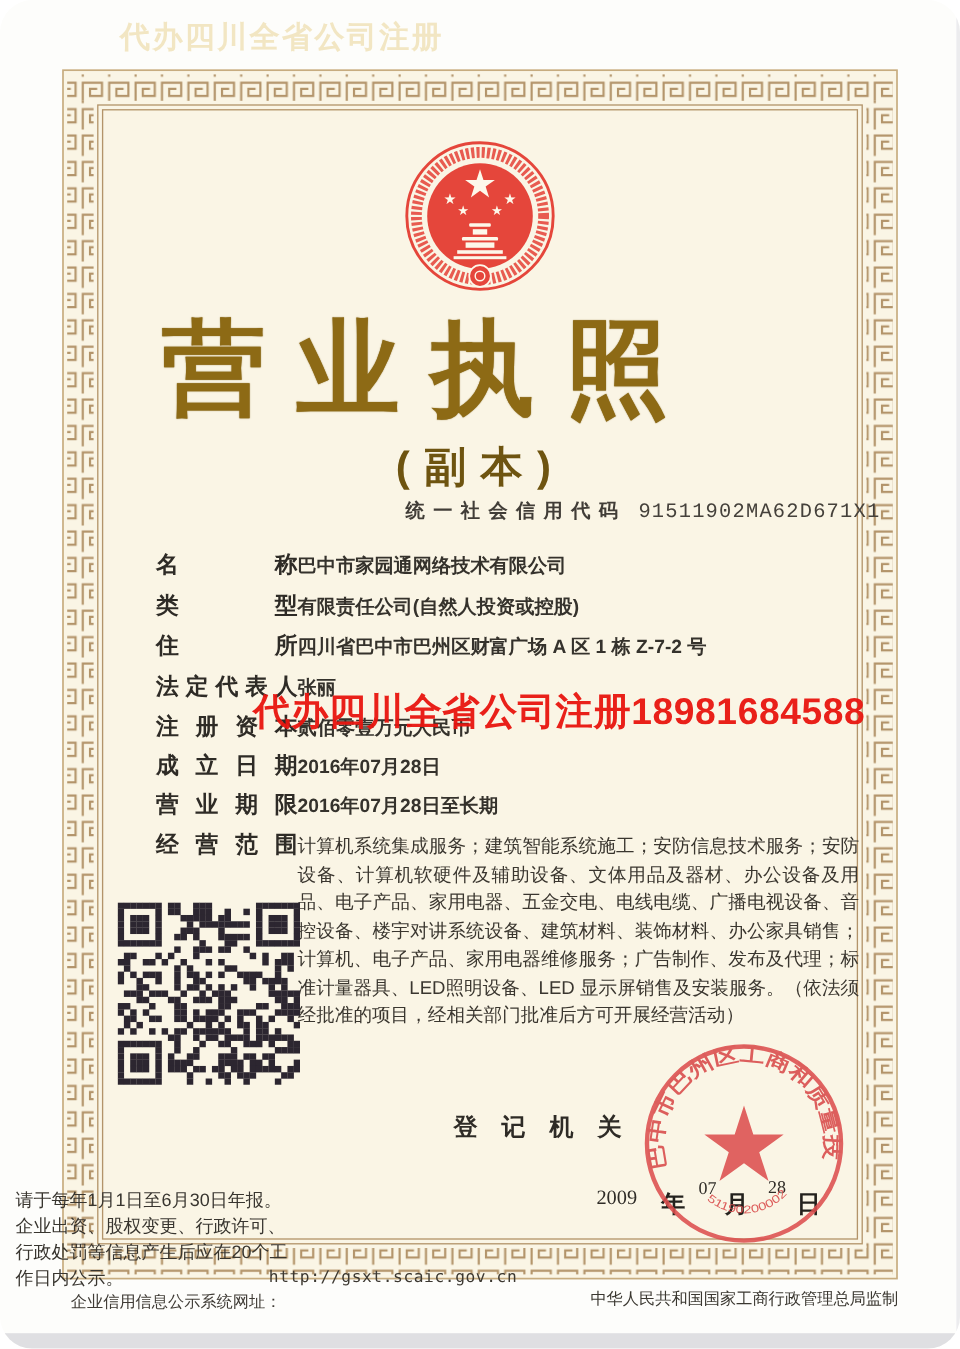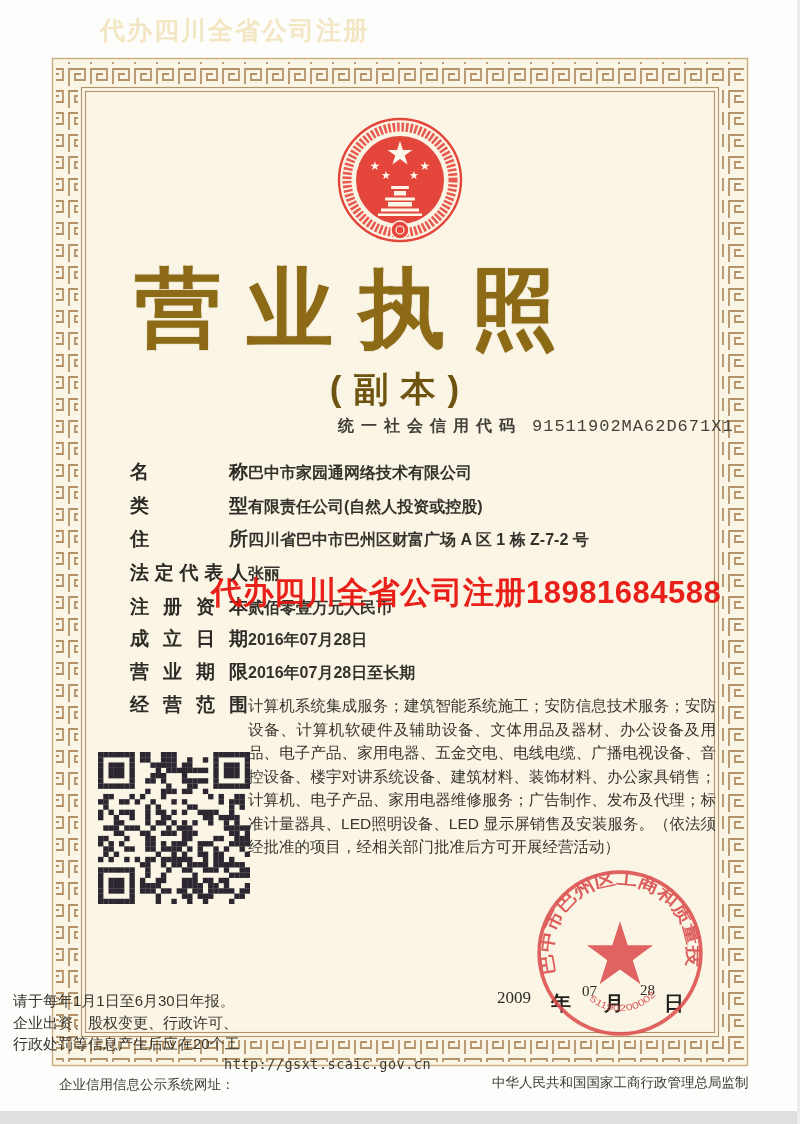--- a/index.html
+++ b/index.html
@@ -1,17 +1,17 @@
 <!DOCTYPE html>
 <html><head>
 <meta charset="utf-8">
 <style>
   html,body{margin:0;padding:0;background:#ffffff;}
   body{font-family:"Liberation Sans", sans-serif; -webkit-font-smoothing:antialiased;}
-  #page{position:relative;width:800px;height:1124px;background:#fdfdfb;overflow:hidden;}
+  #page{position:relative;width:800px;height:1124px;background:#fdfdfb;overflow:hidden;border-radius:27px;}
 
   
   .scan-bottom{position:absolute;left:0;bottom:0;width:800px;height:13px;background:#dfdfe2;z-index:9;}
   .scan-right{position:absolute;right:0;top:0;width:3px;height:1124px;background:#ececee;z-index:9;}
 
   .frame-svg{position:absolute;left:0;top:0;z-index:1;}
 
   .layer{position:absolute;left:0;top:0;width:800px;height:1124px;z-index:3;}
 
   .watermark-top{position:absolute;left:100px;top:14px;font-size:25px;font-weight:700;
@@ -545,20 +545,21 @@
         <rect x="20.97" y="146.76" width="5.39" height="5.39" fill="#2c2630"></rect>
         <rect x="26.21" y="146.76" width="5.39" height="5.39" fill="#2c2630"></rect>
         <rect x="31.45" y="146.76" width="5.39" height="5.39" fill="#2c2630"></rect>
         <rect x="57.66" y="146.76" width="5.39" height="5.39" fill="#2c2630"></rect>
         <rect x="73.38" y="146.76" width="5.39" height="5.39" fill="#2c2630"></rect>
         <rect x="89.10" y="146.76" width="5.39" height="5.39" fill="#2c2630"></rect>
         <rect x="104.83" y="146.76" width="5.39" height="5.39" fill="#2c2630"></rect>
         <rect x="131.03" y="146.76" width="5.39" height="5.39" fill="#2c2630"></rect>
       </svg>
 
+    <div class="reg-label">登记机关</div>
 
     <div class="date-part dp-year d-num">2009</div>
     <div class="date-part dp-yu d-unit">年</div>
     <div class="date-part dp-month d-num">07</div>
     <div class="date-part dp-mu d-unit">月</div>
     <div class="date-part dp-day d-num">28</div>
     <div class="date-part dp-du d-unit">日</div>
 
     <svg class="seal" viewBox="0 0 170 170">
       <circle cx="85" cy="85" r="79" fill="none" stroke="#dd4f4f" stroke-width="3.6"></circle>
@@ -572,20 +573,21 @@
       </text>
       <text font-size="9" fill="#d94a4a">
         <textPath href="#serialpath" startOffset="8" textLength="86" lengthAdjust="spacingAndGlyphs">5119020000227</textPath>
       </text>
     </svg>
 
     <div class="notice">
       <div>请于每年1月1日至6月30日年报。</div>
       <div>企业出资、股权变更、行政许可、</div>
       <div>行政处罚等信息产生后应在20个工</div>
+      <div>作日内公示。</div>
     </div>
 
     <div class="site-label">企业信用信息公示系统网址：</div>
     <div class="site-url">http://gsxt.scaic.gov.cn</div>
     <div class="issuer">中华人民共和国国家工商行政管理总局监制</div>
 
   </div>
 
   <div class="scan-bottom"></div>
   <div class="scan-right"></div>

